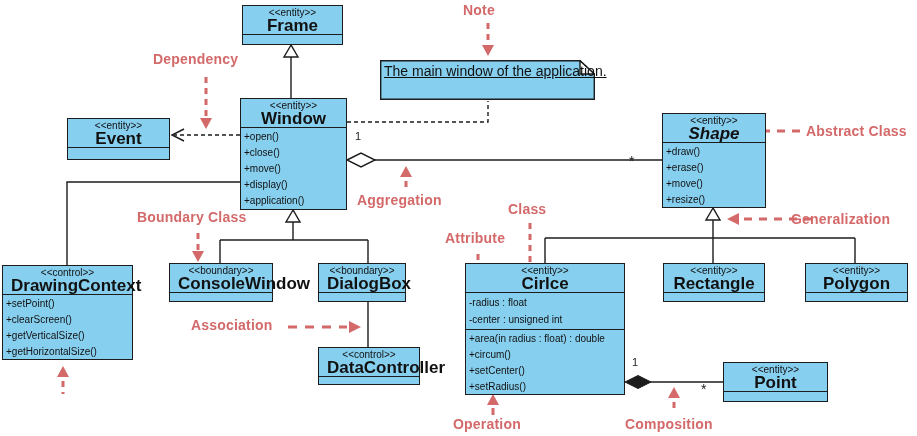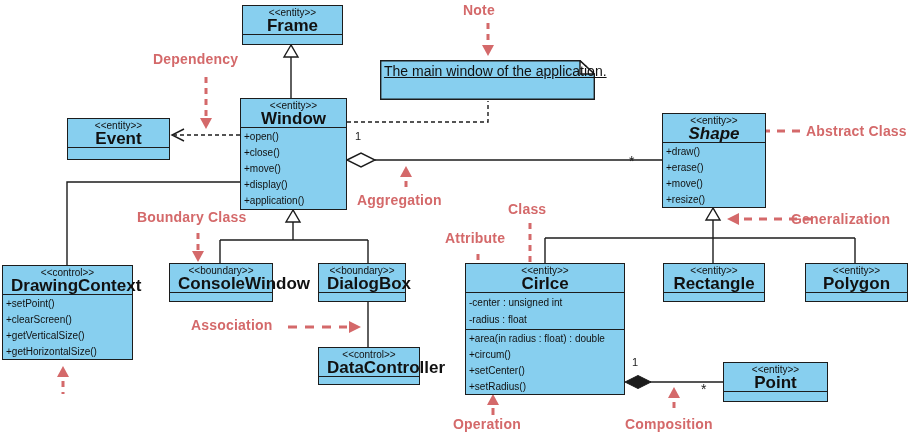--- a/index.html
+++ b/index.html
@@ -180,22 +180,22 @@
     </div>
     <div class="cp empty"></div>
   </div>
 
   <div class="uml" style="left:465px;top:263px;width:160px;height:132px">
     <div class="hd">
       <div class="st">&lt;&lt;entity&gt;&gt;</div>
       <div class="nm">Cirlce</div>
     </div>
     <div class="cp" style="height:36px">
+      <div class="mb" style="line-height:17px">-radius : float</div>
       <div class="mb" style="line-height:17px">-center : unsigned int</div>
-      <div class="mb" style="line-height:17px">-radius : float</div>
     </div>
     <div class="cp" style="flex:1">
       <div class="mb">+area(in radius : float) : double</div>
       <div class="mb">+circum()</div>
       <div class="mb">+setCenter()</div>
       <div class="mb">+setRadius()</div>
     </div>
   </div>
 
   <div class="uml" style="left:663px;top:263px;width:102px;height:39px">

